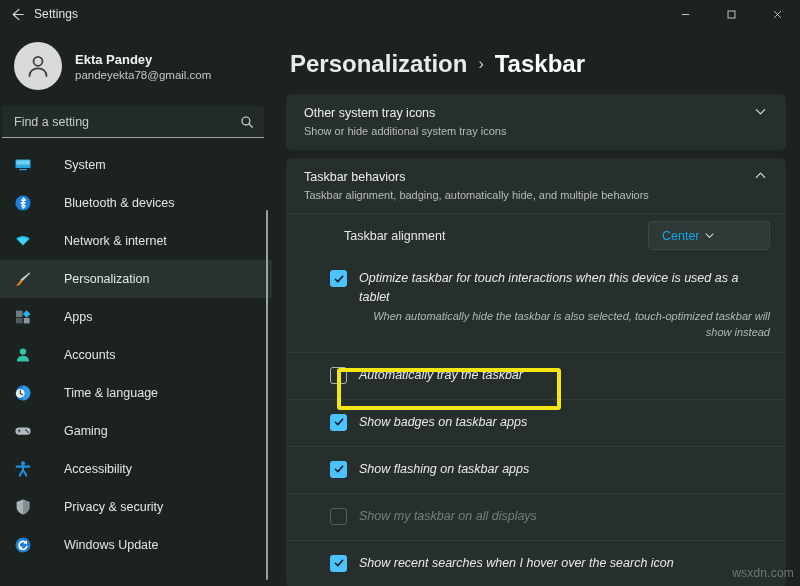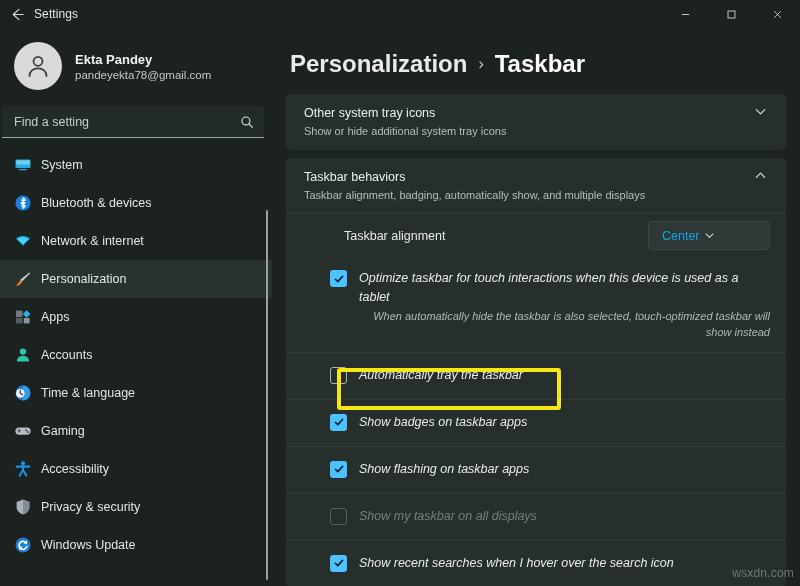--- a/index.html
+++ b/index.html
@@ -98,21 +98,21 @@
     font-family: "Liberation Sans", sans-serif;
   }
   #search-input::placeholder { color: #c8cdcb; opacity: 1; }
   #search-icon svg { width: 14px; height: 14px; color: #d9dedc; display:block; }
 
   #navlist { margin-top: 8px; }
   .nav-item {
     height: 38px;
     display: flex;
     align-items: center;
-    gap: 9px;
+    gap: 32px;
     padding-left: 14px;
     position: relative;
     color: #e3e6e5;
   }
   .nav-item.selected { background: #283330; }
   .nav-item.selected::before {
     content: "";
     position: absolute;
     left: 0; top: 9px;
     width: 3px; height: 20px;
@@ -450,21 +450,21 @@
             <path d="M2.5 5 L7 9.5 L11.5 5" stroke-linecap="round" stroke-linejoin="round"></path>
           </svg>
         </div>
       </div>
     </div>
 
     <div class="card">
       <div class="card-head">
         <div class="card-head-text">
           <div class="card-title">Taskbar behaviors</div>
-          <div class="card-sub">Taskbar alignment, badging, automatically show, and multiple displays</div>
+          <div class="card-sub">Taskbar alignment, badging, automatically hide, and multiple behaviors</div>
         </div>
         <div class="chev">
           <svg viewBox="0 0 14 14" fill="none" stroke="currentColor" stroke-width="1.3">
             <path d="M2.5 9 L7 4.5 L11.5 9" stroke-linecap="round" stroke-linejoin="round"></path>
           </svg>
         </div>
       </div>
 
       <div class="row">
         <div class="row-label">Taskbar alignment</div>

